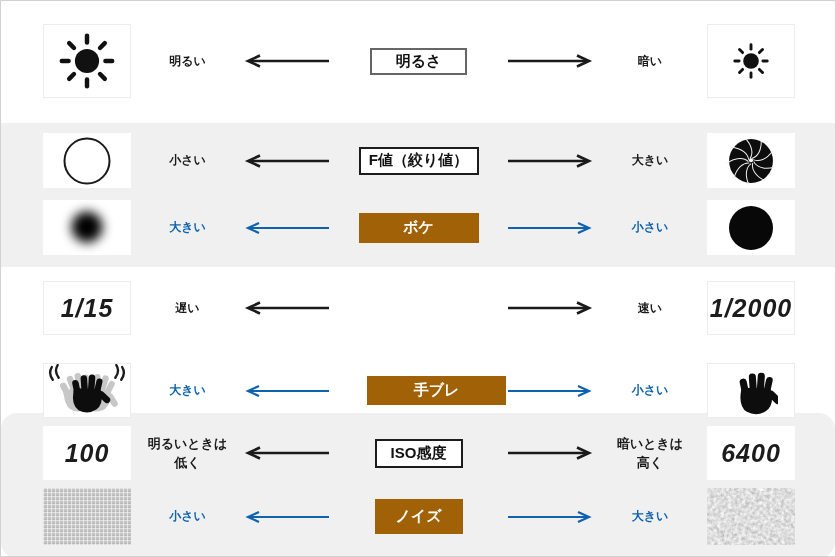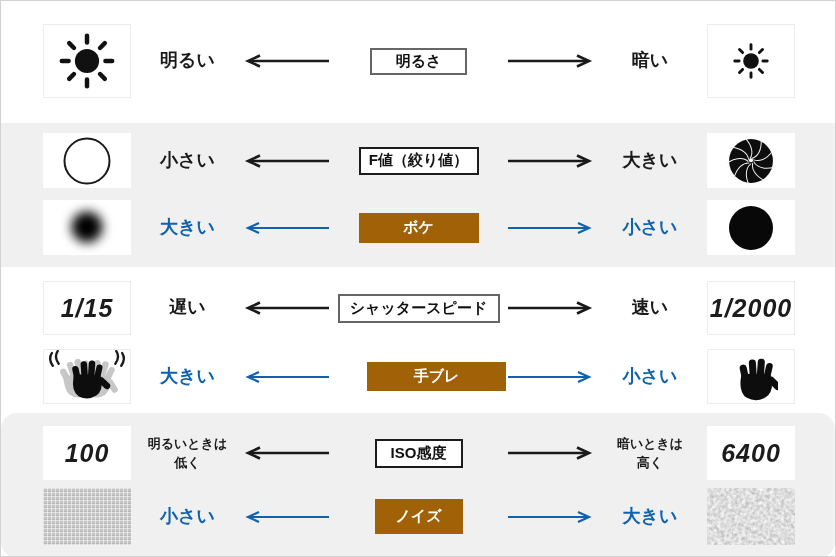--- a/index.html
+++ b/index.html
@@ -11,32 +11,32 @@
   }
   .band{
     display:grid;box-sizing:border-box;
     grid-template-columns:88px 113px 87px 175px 87px 114px 88px;
     padding-left:42px;padding-right:42px;
   }
   .band.white{background:#ffffff;}
   .band.gray{background:#f0f0f0;}
   #band-1{height:122px;padding-top:23px;grid-template-rows:74px;}
   #band-2{height:144px;padding-top:10px;grid-template-rows:55px 55px;row-gap:12px;}
-  #band-3{height:146px;padding-top:14px;grid-template-rows:54px 55px;row-gap:14px;}
+  #band-3{height:146px;padding-top:14px;grid-template-rows:54px 55px;row-gap:28px;}
   #band-4{height:145px;padding-top:13px;grid-template-rows:54px 57px;row-gap:8px;border-radius:16px;}
   .c1{grid-column:1}.c2{grid-column:2}.c3{grid-column:3}.c4{grid-column:4}
   .c5{grid-column:5}.c6{grid-column:6}.c7{grid-column:7}
   .ra{grid-row:1}.rb{grid-row:2}
   .cell{display:flex;align-items:center;justify-content:center;}
   .iconbox{
     background:#fff;display:flex;align-items:center;justify-content:center;
     width:88px;height:100%;box-sizing:border-box;overflow:hidden;
   }
   .white .iconbox{border:1px solid #ececec;}
-  .term{font-weight:700;font-size:18px;text-align:center;line-height:1.2;}
+  .term{font-weight:700;font-size:12px;text-align:center;line-height:1.2;}
   .term.small{font-size:13px;line-height:1.5;}
   .blue-t{color:#0e62ae;}
   .num{font-style:italic;font-weight:700;font-size:25px;letter-spacing:1px;color:#1c1c1c;}
   .obox{
     background:#fff;border:2px solid #666;display:flex;align-items:center;justify-content:center;
     font-weight:700;font-size:15px;color:#111;box-sizing:border-box;white-space:nowrap;
   }
   .obox.dark{border-color:#1c1c1c;}
   .bluebox{
     background:#a16207;color:#fff;display:flex;align-items:center;justify-content:center;
@@ -194,23 +194,20 @@
   </section>
 
   <section id="band-3" class="band white">
     <div class="iconbox c1 ra num">1/15</div>
     <div class="cell c2 ra term">遅い</div>
     <div class="cell c3 ra">
       <svg width="87" height="16" viewBox="0 0 87 16">
           <path d="M85 8 H6" stroke="#1a1a1a" stroke-width="2.6" fill="none"></path>
           <path d="M16 2.5 L4 8 L16 13.5" stroke="#1a1a1a" stroke-width="2.6" fill="none"></path>
         </svg>
-    </div>
-    <div class="cell c4 ra">
-      <span class="obox w3">シャッタースピード</span>
     </div>
     <div class="cell c5 ra">
       <svg width="87" height="16" viewBox="0 0 87 16">
           <path d="M2 8 H81" stroke="#1a1a1a" stroke-width="2.6" fill="none"></path>
           <path d="M71 2.5 L83 8 L71 13.5" stroke="#1a1a1a" stroke-width="2.6" fill="none"></path>
         </svg>
     </div>
     <div class="cell c6 ra term">速い</div>
     <div class="iconbox c7 ra num">1/2000</div>
 

